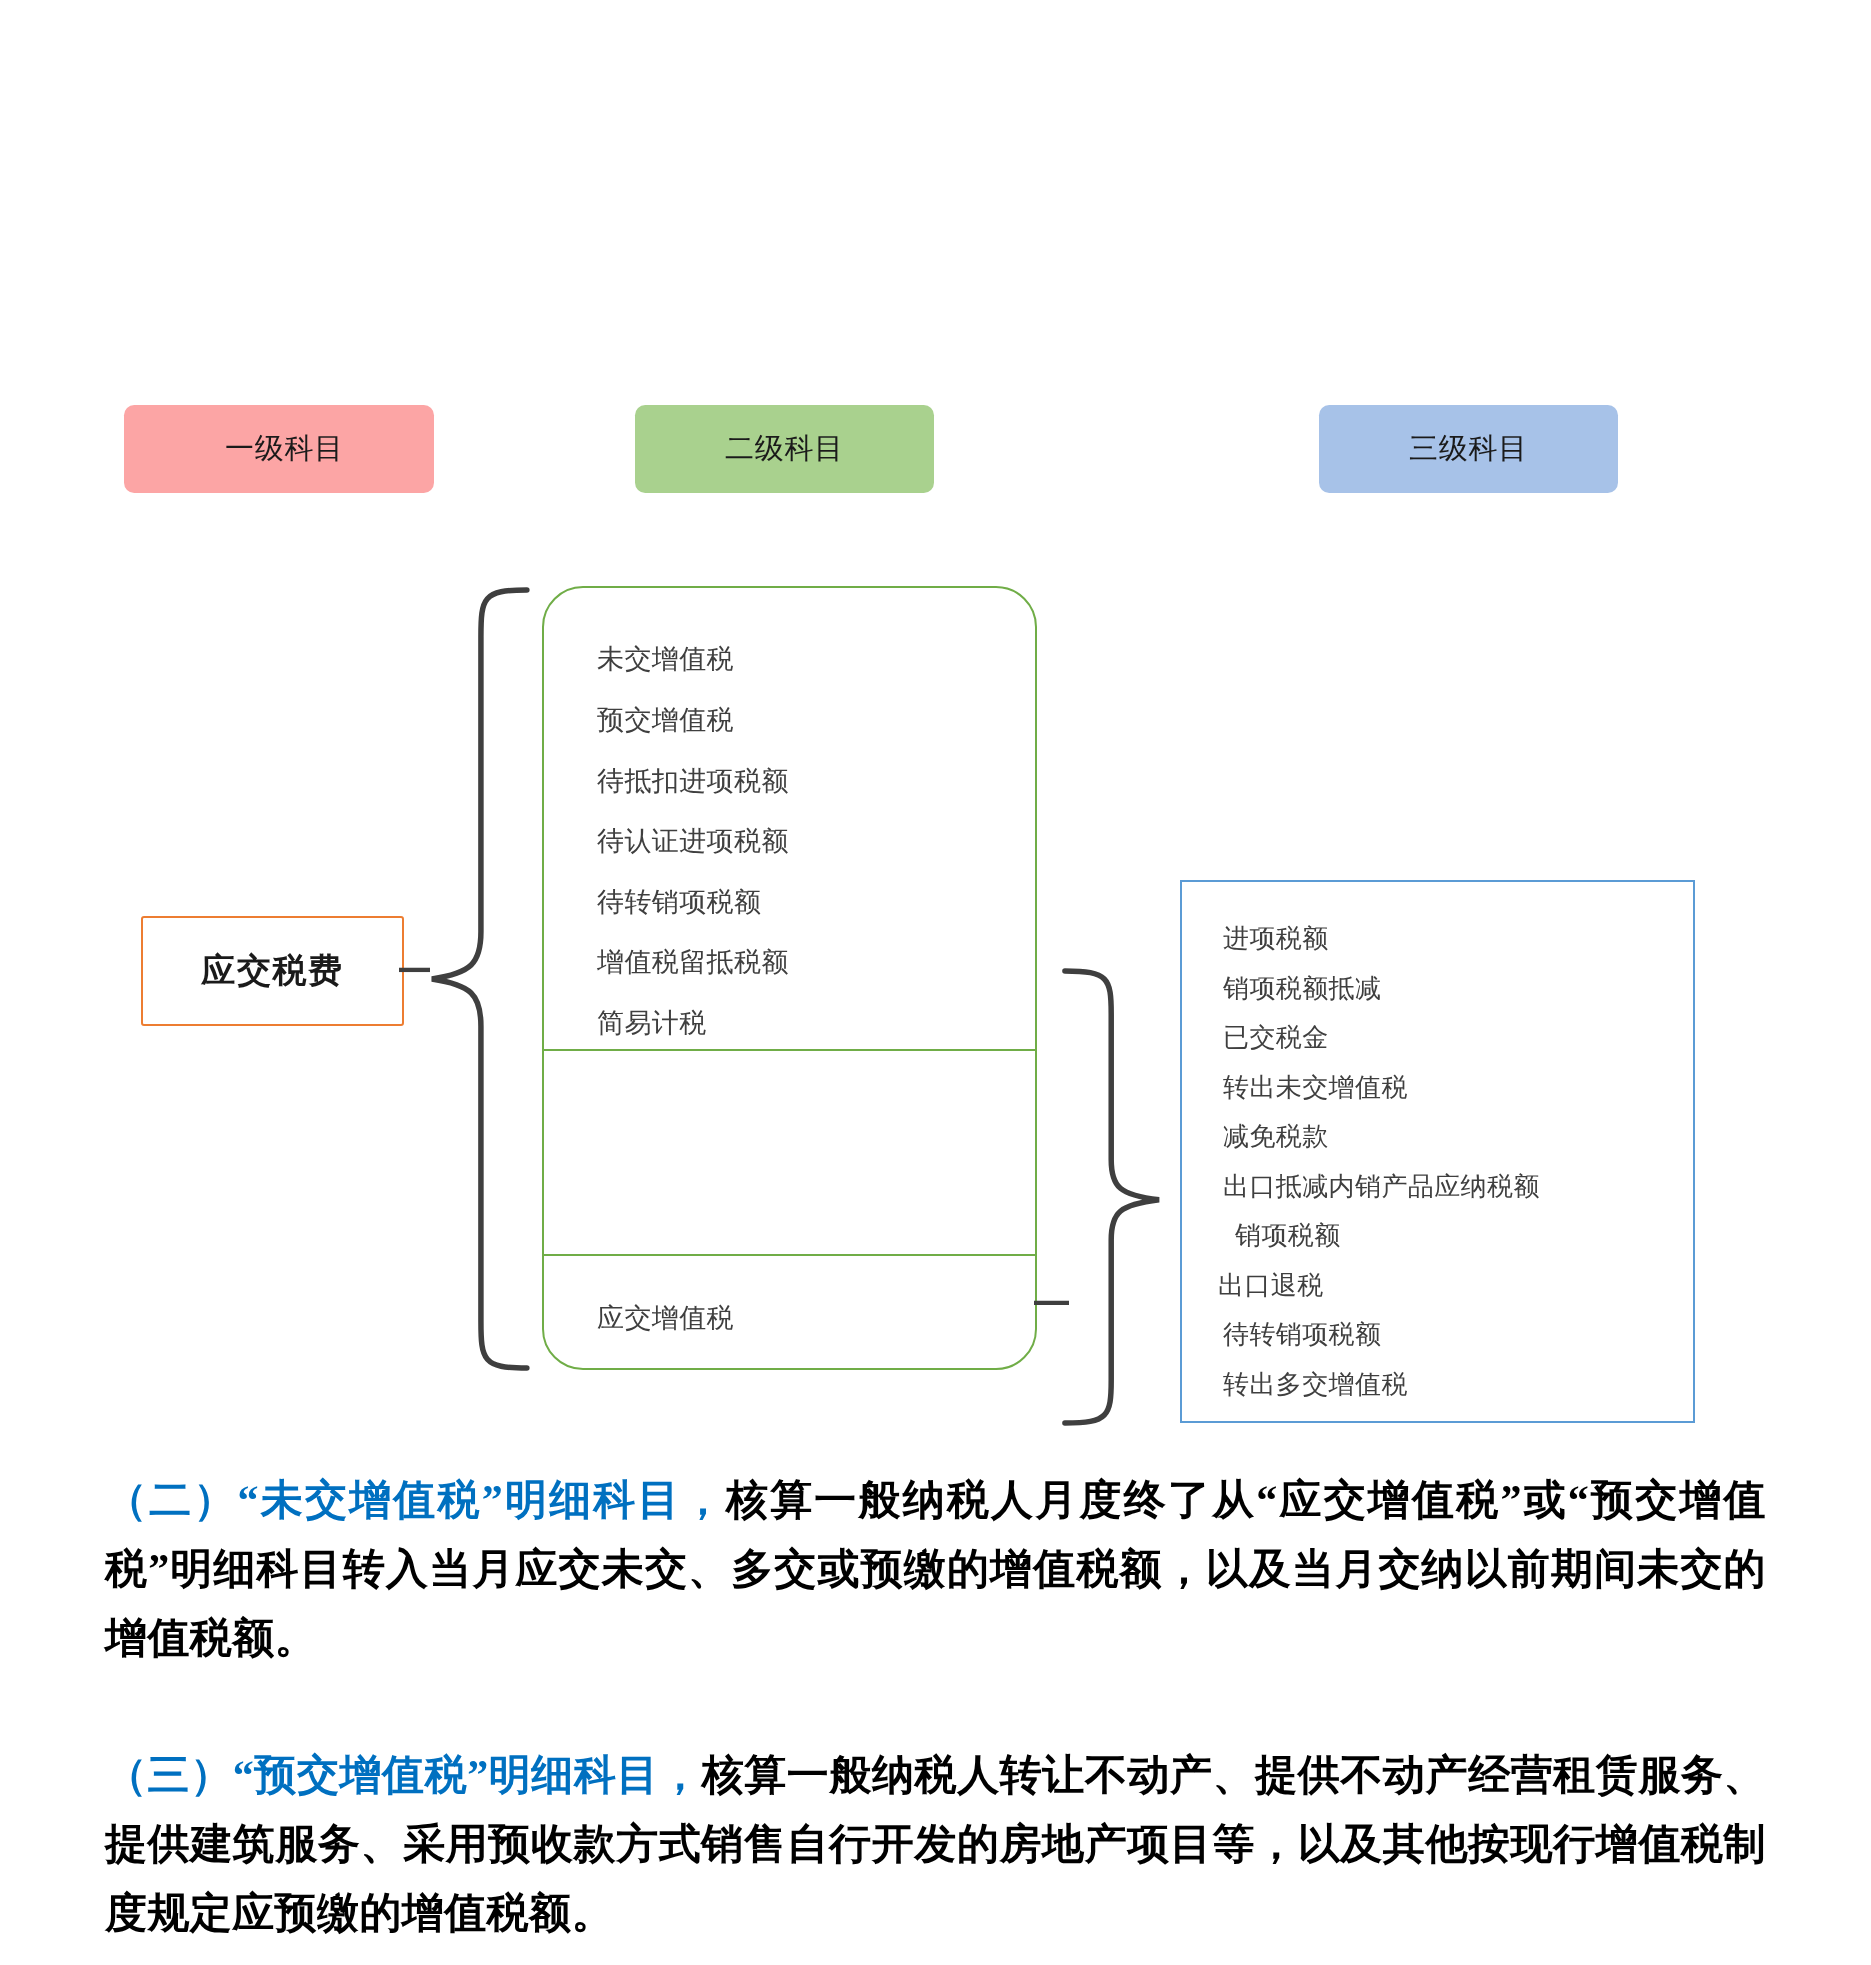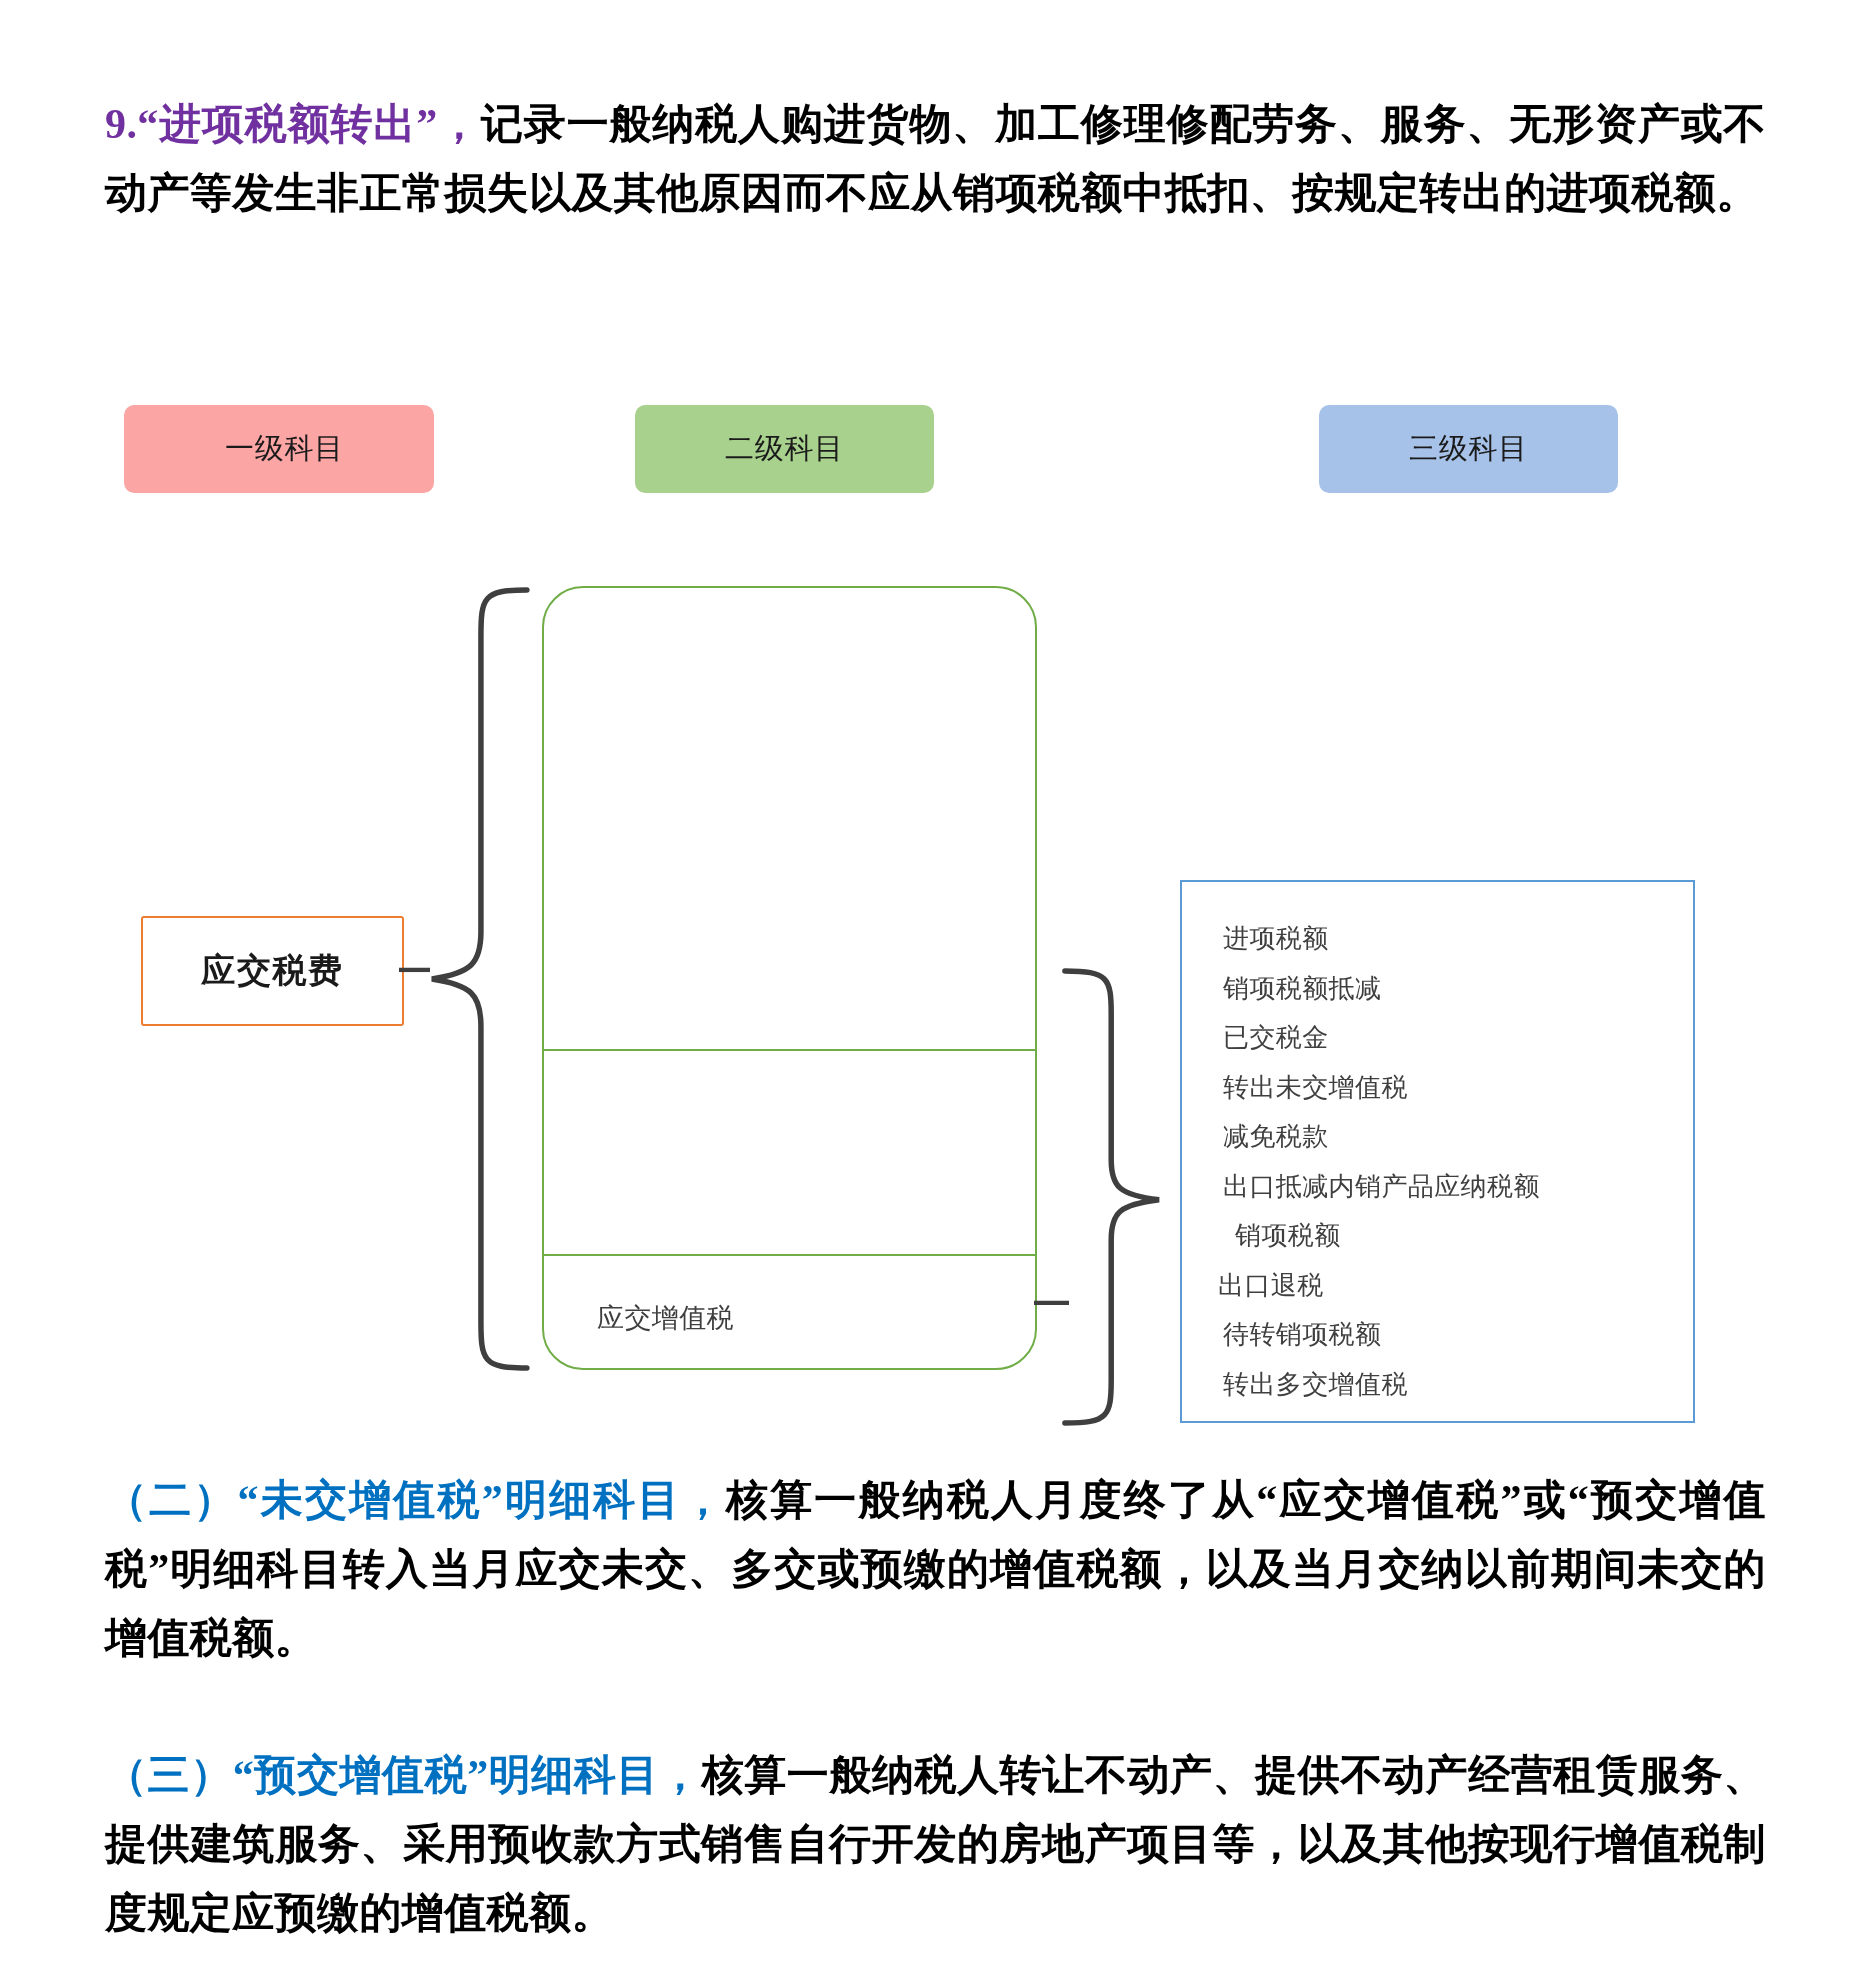--- a/index.html
+++ b/index.html
@@ -77,23 +77,20 @@
   }
 
   
   .brace{position:absolute;}
 </style>
 </head>
 <body>
 
 <div class="page">
 
-  <div class="para" style="left:105px;top:90px;width:1661px;">
-    <span class="hd-purple">9.“进项税额转出”，</span><span>记录一般纳税人购进货物、加工修理修配劳务、服务、无形资产或不动产等发生非正常损失以及其他原因而不应从销项税额中抵扣、按规定转出的进项税额。</span>
-  </div>
 
   <div>
 
     <div class="chip chip-l1" style="left:124px;top:405px;width:299px;height:88px;">
       <span>一级科目</span>
     </div>
     <div class="chip chip-l2" style="left:635px;top:405px;width:299px;height:88px;">
       <span>二级科目</span>
     </div>
     <div class="chip chip-l3" style="left:1319px;top:405px;width:299px;height:88px;">
@@ -113,20 +110,29 @@
                C 150 10, 145 30, 145 130
                L 145 880
                C 145 960, 120 985, 20 1000
                C 120 1015, 145 1040, 145 1120
                L 145 1870
                C 145 1970, 150 1990, 262 1990" fill="none" stroke="#3f3f3f" stroke-width="14" stroke-linecap="round"></path>
     </svg>
 
     <div class="green-box" style="left:542px;top:586px;width:495px;height:784px;">
 
+      <div class="green-sec" style="top:0;height:461px;">
+        <span class="lvl2-item" style="left:53px;top:53px;">未交增值税</span>
+        <span class="lvl2-item" style="left:53px;top:114px;">预交增值税</span>
+        <span class="lvl2-item" style="left:53px;top:175px;">待抵扣进项税额</span>
+        <span class="lvl2-item" style="left:53px;top:235px;">待认证进项税额</span>
+        <span class="lvl2-item" style="left:53px;top:296px;">待转销项税额</span>
+        <span class="lvl2-item" style="left:53px;top:356px;">增值税留抵税额</span>
+        <span class="lvl2-item" style="left:53px;top:417px;">简易计税</span>
+      </div>
 
       <div class="green-div" style="top:461px;"></div>
 
 
       <div class="green-div" style="top:666px;"></div>
 
       <div class="green-sec" style="top:666px;height:118px;">
         <span class="lvl2-item" style="left:53px;top:46px;">应交增值税</span>
       </div>
     </div>

